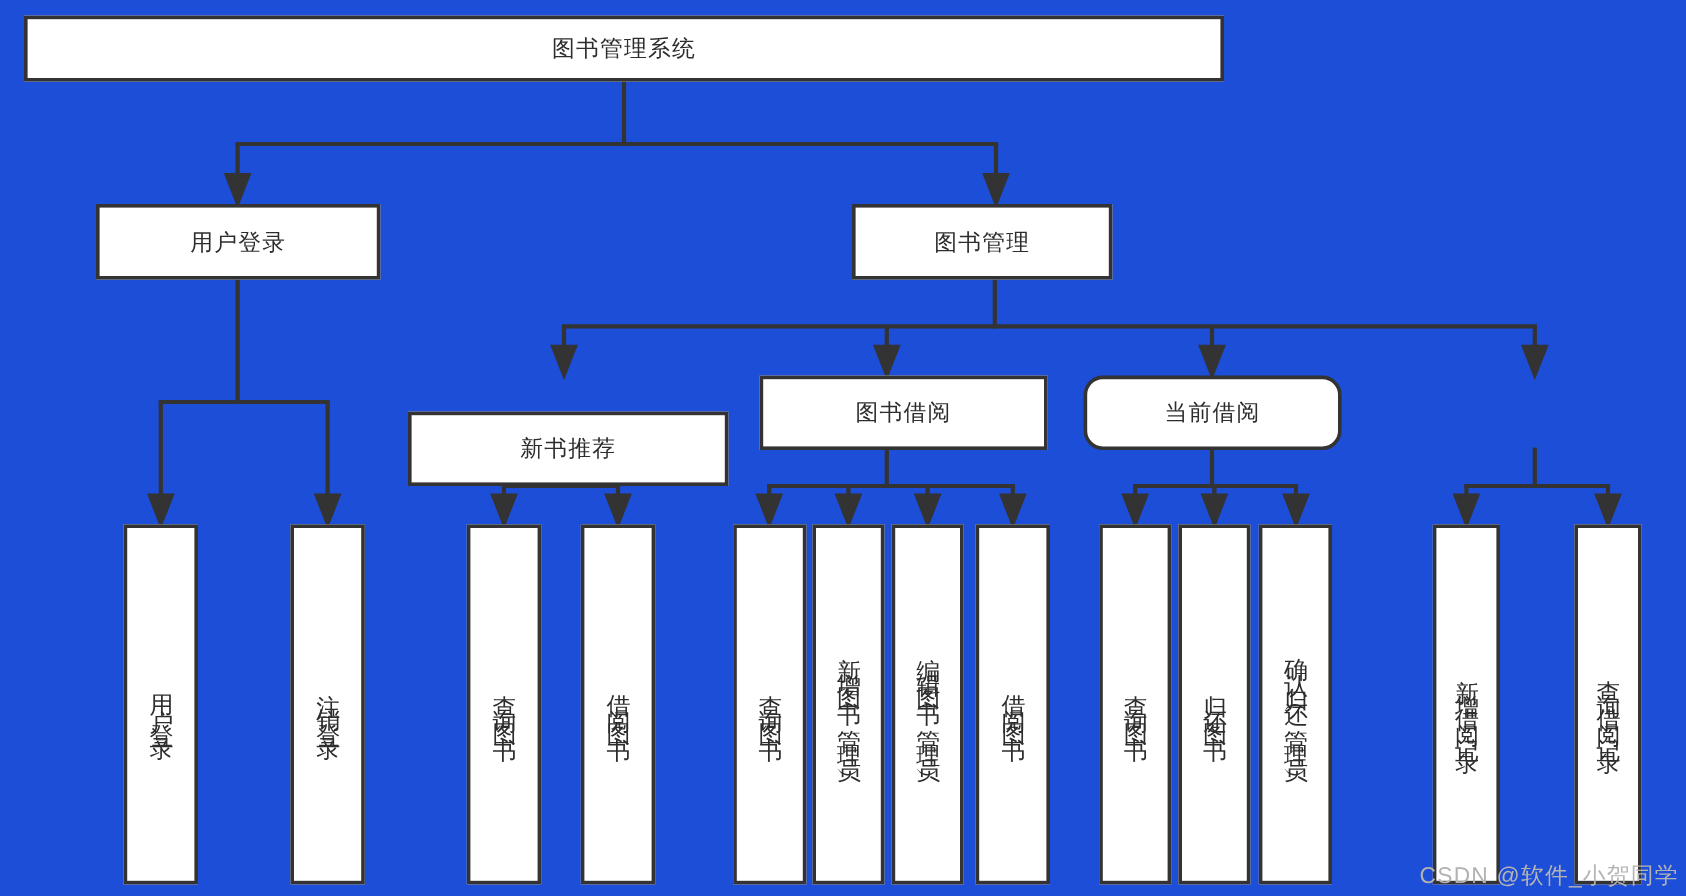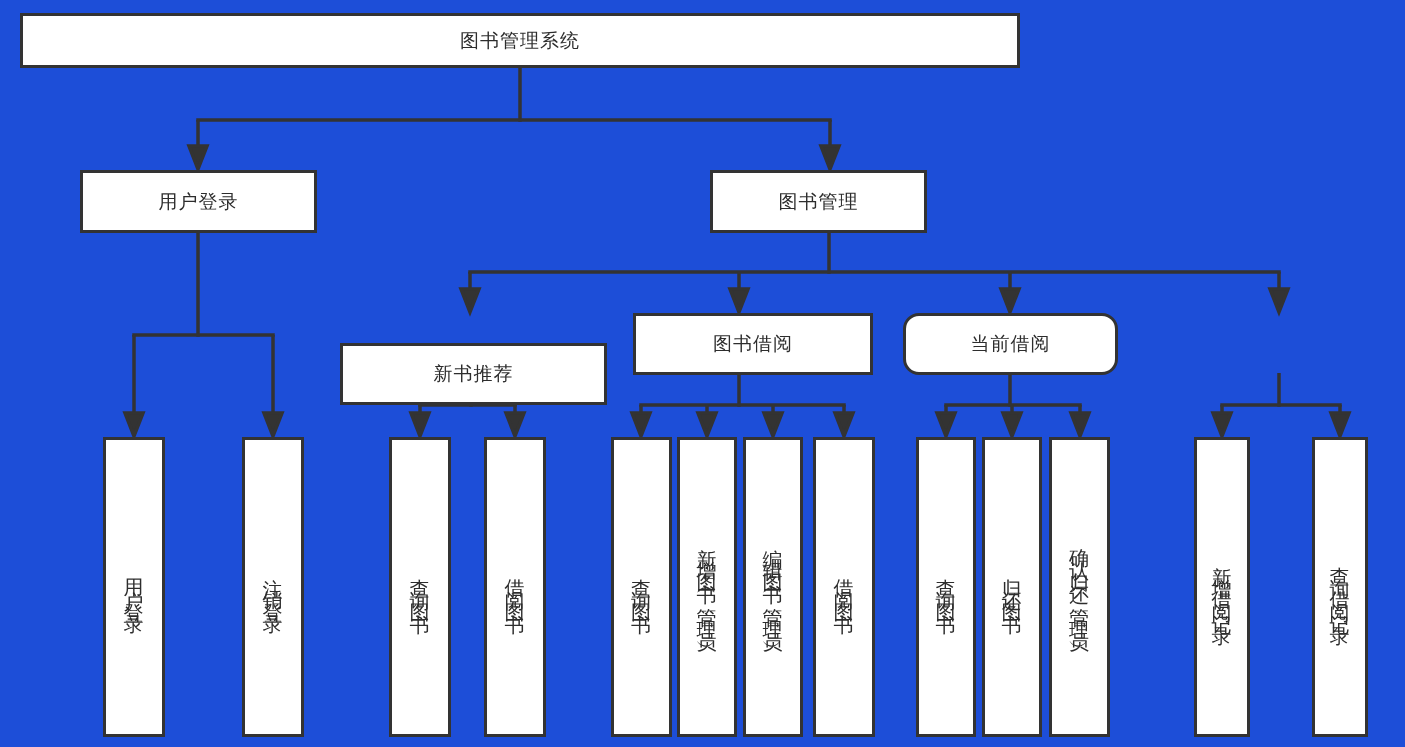--- a/index.html
+++ b/index.html
@@ -181,14 +181,15 @@
     <span class="vtext">确认归还（管理员）</span>
   </div>
 
   <div class="node leaf" style="left:1194px;width:56px;">
     <span class="vtext">新增借阅记录</span>
   </div>
   <div class="node leaf" style="left:1312px;width:56px;">
     <span class="vtext">查询借阅记录</span>
   </div>
 
+  <div class="watermark">CSDN @软件_小贺同学</div>
 
 </div>
 
 </body></html>

